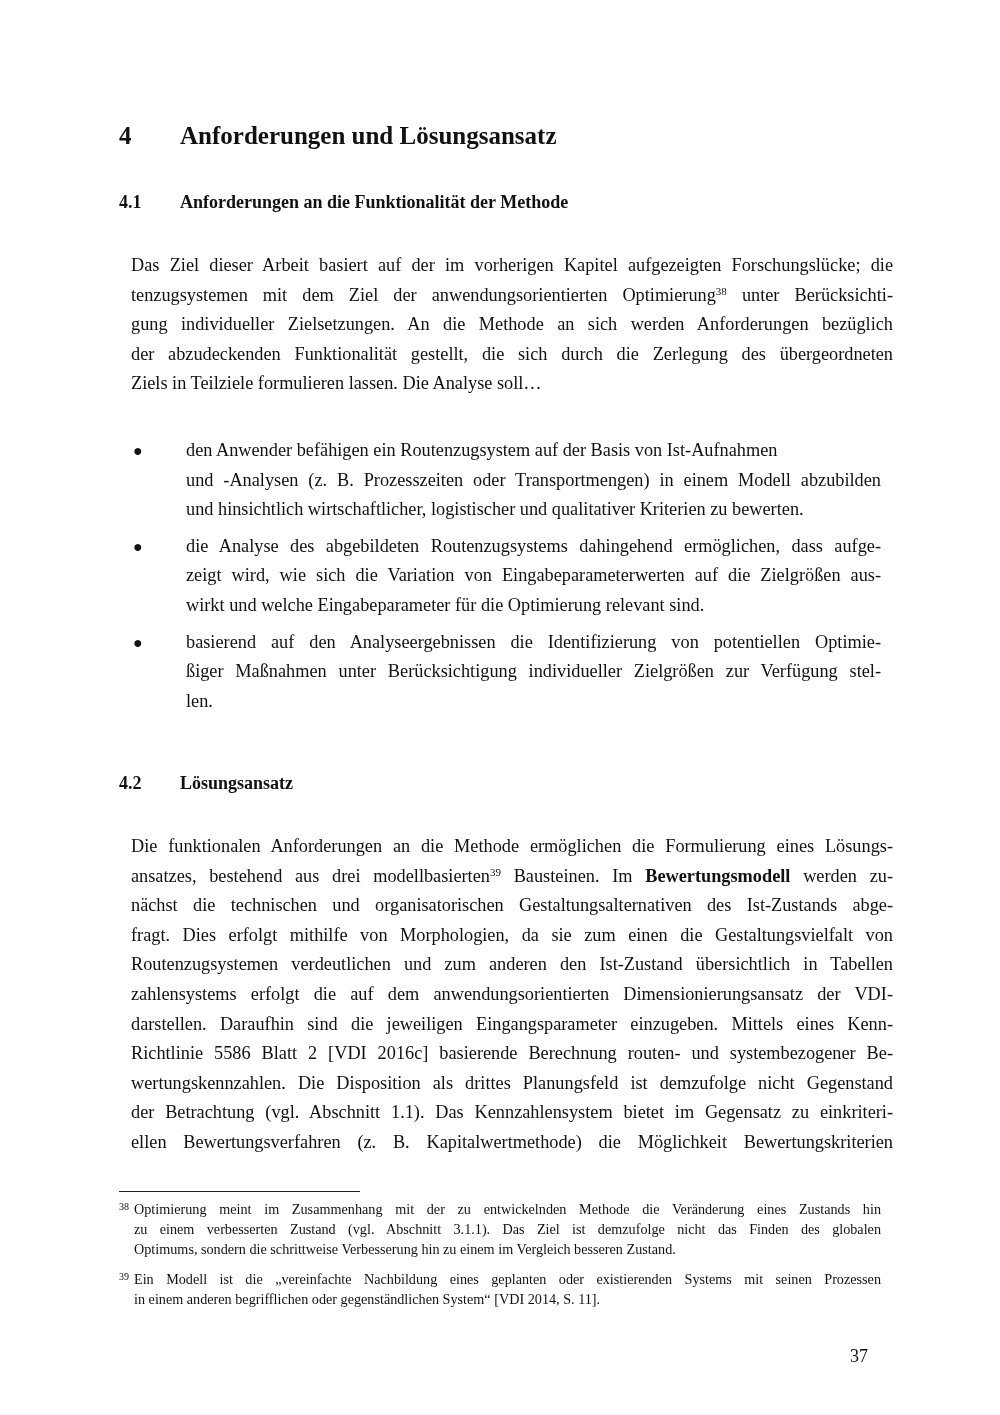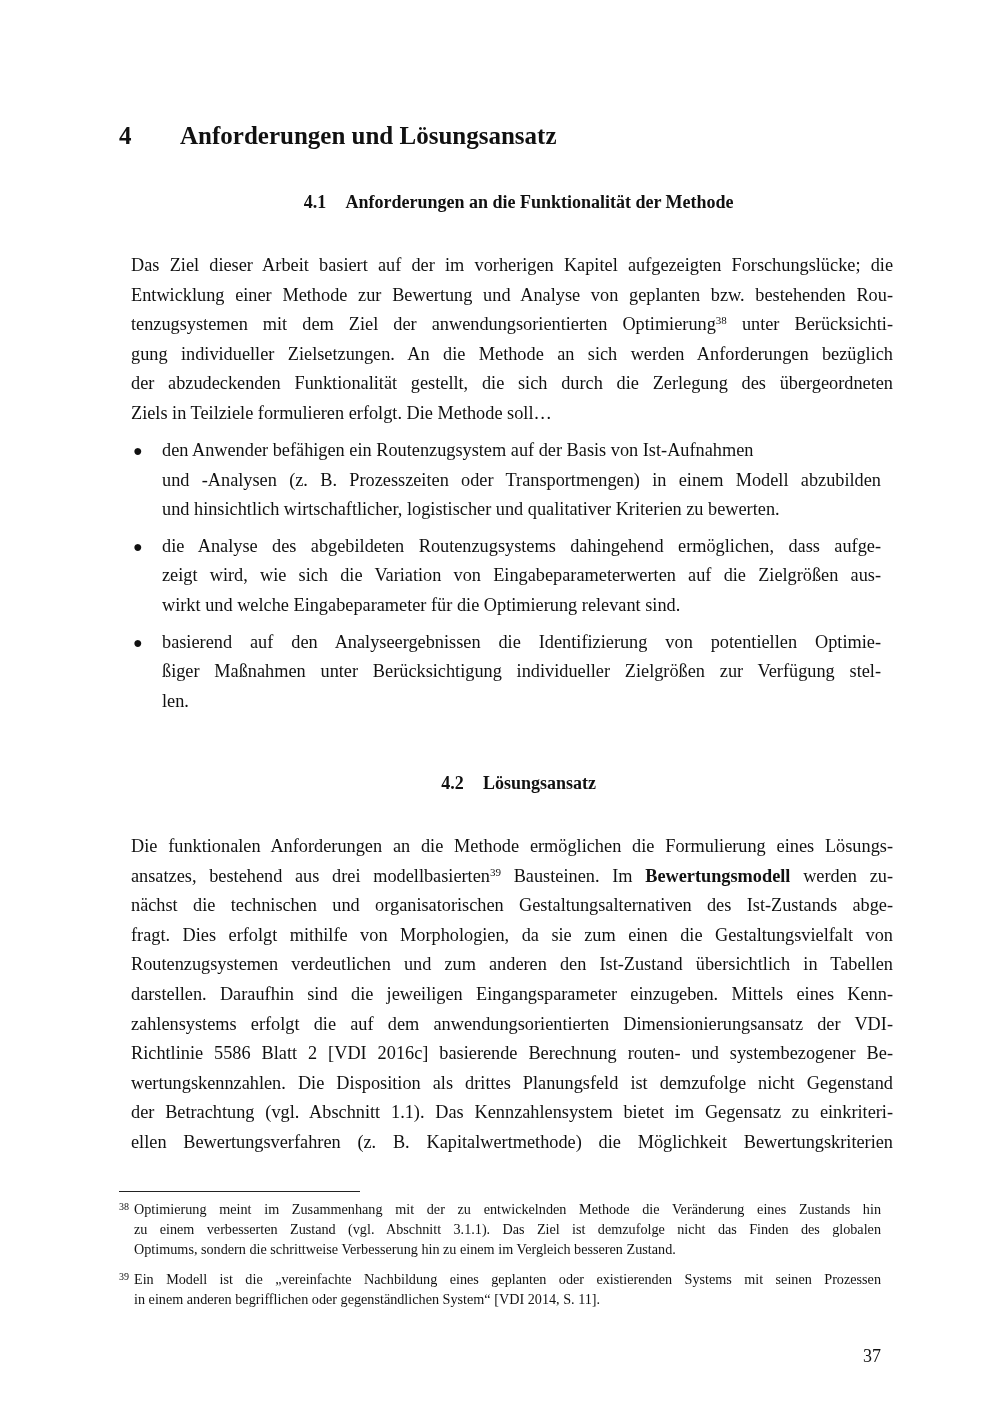--- a/index.html
+++ b/index.html
@@ -9,68 +9,67 @@
       color: #111111;
     }
     .page { position: absolute; left: 0; top: 0; width: 836px; height: 1415px; }
     .chapter {
       position: absolute; left: 119px; top: 118px; width: 780px;
       font-weight: bold; font-size: 25px; line-height: 36px; margin: 0;
     }
     .chapter .num { display: inline-block; width: 61px; }
     .section {
       position: absolute; left: 119px; width: 780px;
-      font-weight: bold; font-size: 18px; line-height: 26px; margin: 0; text-align: center;
+      font-weight: bold; font-size: 18px; line-height: 26px; margin: 0;
     }
     .section .num { display: inline-block; width: 61px; }
     .para {
       position: absolute; left: 119px; width: 762px;
       font-size: 18.3px; line-height: 29.6px; text-align: justify; margin: 12px;
       hyphens: manual;
     }
     .para .line { display: block; text-align: justify; text-align-last: justify; white-space: nowrap; }
     .para .line.last { text-align-last: left; }
     sup { font-size: 11px; line-height: 0; vertical-align: 6px; }
     .bullets { position: absolute; left: 119px; top: 436px; width: 762px; margin: 0; padding: 0; list-style: none; }
     .bullet { position: relative; padding-left: 43px; font-size: 18.3px; line-height: 29.6px; margin-bottom: 7px; }
     .bullet .dot { position: absolute; left: 14px; top: 0; font-size: 16px; }
-    .bullet .line { display: block; white-space: nowrap; text-align: justify; text-align-last: justify; }
+    .bullet .line { display: block; white-space: nowrap; text-align: justify; text-align-last: justify; margin-left: 24px; }
     .bullet .line.last { text-align-last: left; }
     .fn-rule { position: absolute; left: 119px; top: 1191px; width: 241px; height: 0; border-top: 1.5px solid #222; }
     .footnotes { position: absolute; left: 119px; top: 1199px; width: 762px; font-size: 14.2px; line-height: 20px; }
     .footnote { position: relative; padding-left: 15px; margin-bottom: 10px; }
     .footnote .fnum { position: absolute; left: 0; top: -2px; font-size: 10px; }
     .footnote .line { display: block; white-space: nowrap; text-align: justify; text-align-last: justify; }
     .footnote .line.last { text-align-last: left; }
     .page-number {
-      position: absolute; left: 850px; top: 1345px; width: 31px; text-align: right;
+      position: absolute; left: 850px; top: 1345px; width: 31px; text-align: left;
       font-size: 18px; line-height: 22px;
     }
     b { font-weight: bold; }
   </style>
 </head>
 <body>
 
 <div class="page">
 
   <h1 class="chapter">
     <span class="num">4</span><span>Anforderungen und Lösungsansatz</span>
   </h1>
 
   <h2 class="section" style="top:189px;">
     <span class="num">4.1</span><span>Anforderungen an die Funktionalität der Methode</span>
   </h2>
 
   <p class="para" style="top:239px;">
     <span class="line">Das Ziel dieser Arbeit basiert auf der im vorherigen Kapitel aufgezeigten Forschungslücke; die</span>
-    <span class="line">Entwicklung einer Methode zur Bewertung und Analyse von geplanten bzw. bestehenden Rou-</span>
     <span class="line"><span>tenzugsystemen mit dem Ziel der anwendungsorientierten Optimierung</span><sup>38</sup><span> unter Berücksichti-</span></span>
     <span class="line">gung individueller Zielsetzungen. An die Methode an sich werden Anforderungen bezüglich</span>
     <span class="line">der abzudeckenden Funktionalität gestellt, die sich durch die Zerlegung des übergeordneten</span>
-    <span class="line last">Ziels in Teilziele formulieren erfolgt. Die Methode soll…</span>
+    <span class="line last">Ziels in Teilziele formulieren lassen. Die Analyse soll…</span>
   </p>
 
   <ul class="bullets">
     <li class="bullet">
       <span class="dot">●</span>
       <span class="line last">den Anwender befähigen ein Routenzugsystem auf der Basis von Ist-Aufnahmen</span>
       <span class="line">und -Analysen (z. B. Prozesszeiten oder Transportmengen) in einem Modell abzubilden</span>
       <span class="line last">und hinsichtlich wirtschaftlicher, logistischer und qualitativer Kriterien zu bewerten.</span>
     </li>
     <li class="bullet">
@@ -90,22 +89,22 @@
   <h2 class="section" style="top:770px;">
     <span class="num">4.2</span><span>Lösungsansatz</span>
   </h2>
 
   <p class="para" style="top:820px;">
     <span class="line">Die funktionalen Anforderungen an die Methode ermöglichen die Formulierung eines Lösungs-</span>
     <span class="line"><span>ansatzes, bestehend aus drei modellbasierten</span><sup>39</sup><span> Bausteinen. Im </span><b>Bewertungsmodell</b><span> werden zu-</span></span>
     <span class="line">nächst die technischen und organisatorischen Gestaltungsalternativen des Ist-Zustands abge-</span>
     <span class="line">fragt. Dies erfolgt mithilfe von Morphologien, da sie zum einen die Gestaltungsvielfalt von</span>
     <span class="line">Routenzugsystemen verdeutlichen und zum anderen den Ist-Zustand übersichtlich in Tabellen</span>
+    <span class="line">zahlensystems erfolgt die auf dem anwendungsorientierten Dimensionierungsansatz der VDI-</span>
     <span class="line">darstellen. Daraufhin sind die jeweiligen Eingangsparameter einzugeben. Mittels eines Kenn-</span>
-    <span class="line">zahlensystems erfolgt die auf dem anwendungsorientierten Dimensionierungsansatz der VDI-</span>
     <span class="line">Richtlinie 5586 Blatt 2 [VDI 2016c] basierende Berechnung routen- und systembezogener Be-</span>
     <span class="line">wertungskennzahlen. Die Disposition als drittes Planungsfeld ist demzufolge nicht Gegenstand</span>
     <span class="line">der Betrachtung (vgl. Abschnitt 1.1). Das Kennzahlensystem bietet im Gegensatz zu einkriteri-</span>
     <span class="line">ellen Bewertungsverfahren (z. B. Kapitalwertmethode) die Möglichkeit Bewertungskriterien</span>
   </p>
 
   <div class="fn-rule"></div>
 
   <div class="footnotes">
     <div class="footnote">

